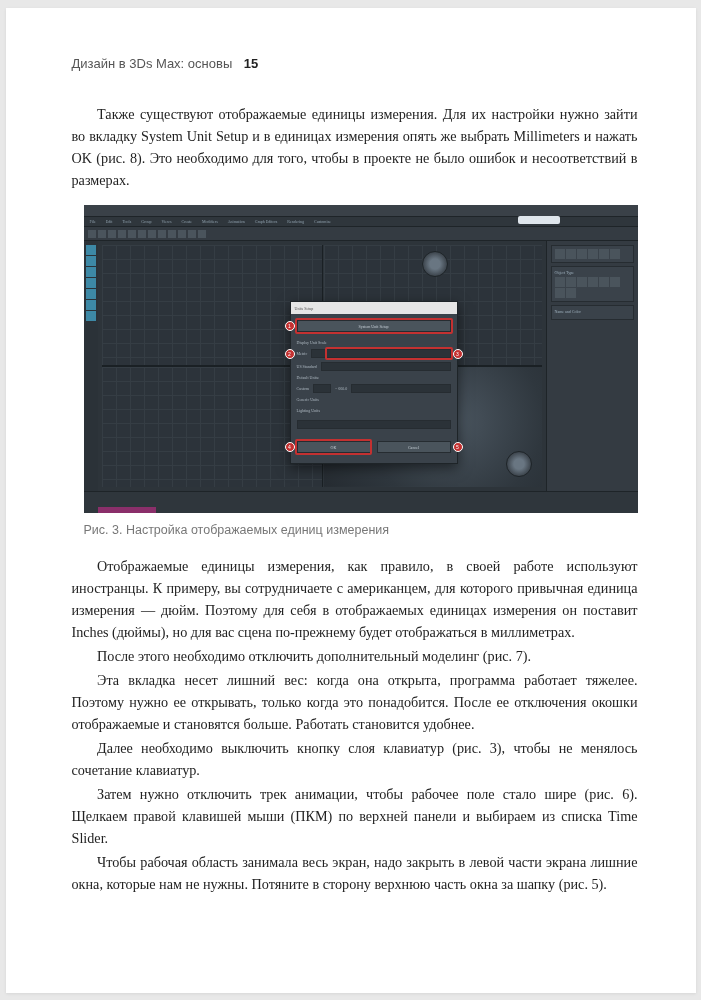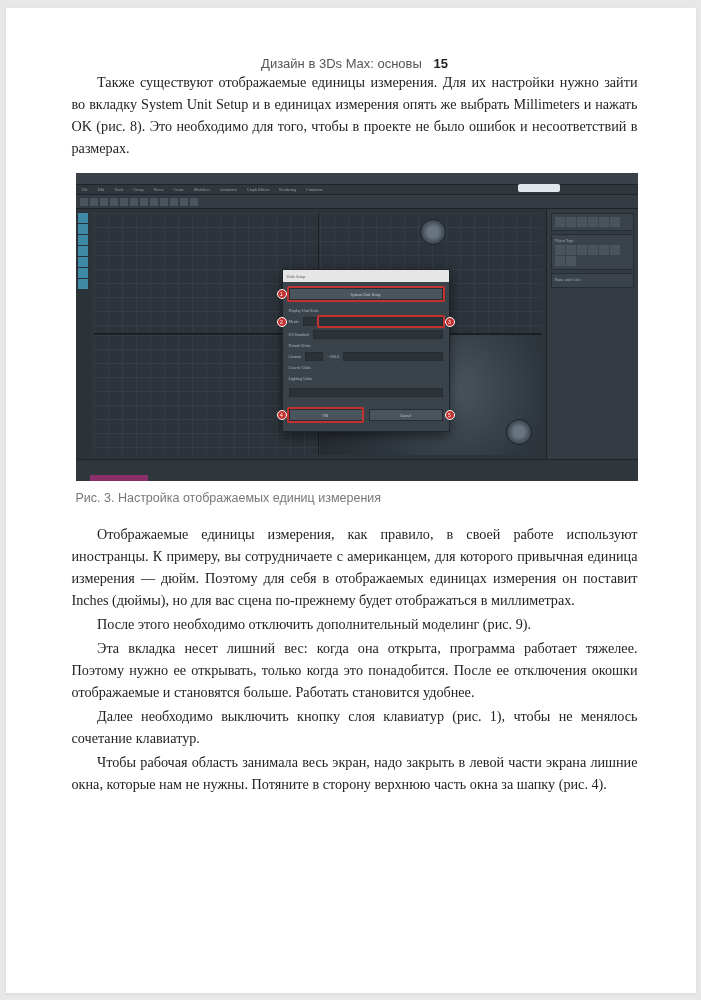--- a/index.html
+++ b/index.html
@@ -15,36 +15,37 @@
   }
   .page {
     width: 690px;
     height: 985px;
     background: #fff;
     padding: 48px 58px 40px 66px;
     position: relative;
     box-shadow: 0 1px 3px rgba(0,0,0,0.08);
   }
   .header {
-    text-align: center;
+    text-align: left;
     font-family: Arial, Helvetica, sans-serif;
     font-size: 13px;
     color: #555;
+    margin-bottom: 32px;
   }
   .header .pg { font-weight: bold; color: #222; margin-left: 8px; }
   .para {
     font-size: 14.2px;
     line-height: 1.55;
     color: #222;
     text-align: justify;
     text-indent: 1.8em;
     margin-bottom: 2px;
   }
   .figure {
-    margin: 14px 0 6px 4px;
+    margin: 14px 0 6px 12px;
   }
   .screenshot {
     width: 100%;
     height: 308px;
     background: #2b3238;
     position: relative;
     overflow: hidden;
   }
   .caption {
     font-family: Arial, Helvetica, sans-serif;
@@ -338,18 +339,19 @@
       </div>
 
       <div class="ss-timeline"></div>
       <div class="ss-bottom"></div>
       <div class="ss-accentbar"></div>
     </div>
     <div class="caption">Рис. 3. Настройка отображаемых единиц измерения</div>
   </div>
 
   <p class="para">Отображаемые единицы измерения, как правило, в своей работе используют иностранцы. К примеру, вы сотрудничаете с американцем, для которого привычная единица измерения — дюйм. Поэтому для себя в отображаемых единицах измерения он поставит Inches (дюймы), но для вас сцена по-прежнему будет отображаться в миллиметрах.</p>
-  <p class="para">После этого необходимо отключить дополнительный моделинг (рис. 9).</p>
+  <p class="para">После этого необходимо отключить дополнительный моделинг (рис. 7).</p>
   <p class="para">Эта вкладка несет лишний вес: когда она открыта, программа работает тяжелее. Поэтому нужно ее открывать, только когда это понадобится. После ее отключения окошки отображаемые и становятся больше. Работать становится удобнее.</p>
-  <p class="para">Далее необходимо выключить кнопку слоя клавиатур (рис. 1), чтобы не менялось сочетание клавиатур.</p>
-  <p class="para">Чтобы рабочая область занимала весь экран, надо закрыть в левой части экрана лишние окна, которые нам не нужны. Потяните в сторону верхнюю часть окна за шапку (рис. 4).</p>
+  <p class="para">Далее необходимо выключить кнопку слоя клавиатур (рис. 3), чтобы не менялось сочетание клавиатур.</p>
+  <p class="para">Затем нужно отключить трек анимации, чтобы рабочее поле стало шире (рис. 6). Щелкаем правой клавишей мыши (ПКМ) по верхней панели и выбираем из списка Time Slider.</p>
+  <p class="para">Чтобы рабочая область занимала весь экран, надо закрыть в левой части экрана лишние окна, которые нам не нужны. Потяните в сторону верхнюю часть окна за шапку (рис. 5).</p>
 
 </div>
 
 </body></html>

